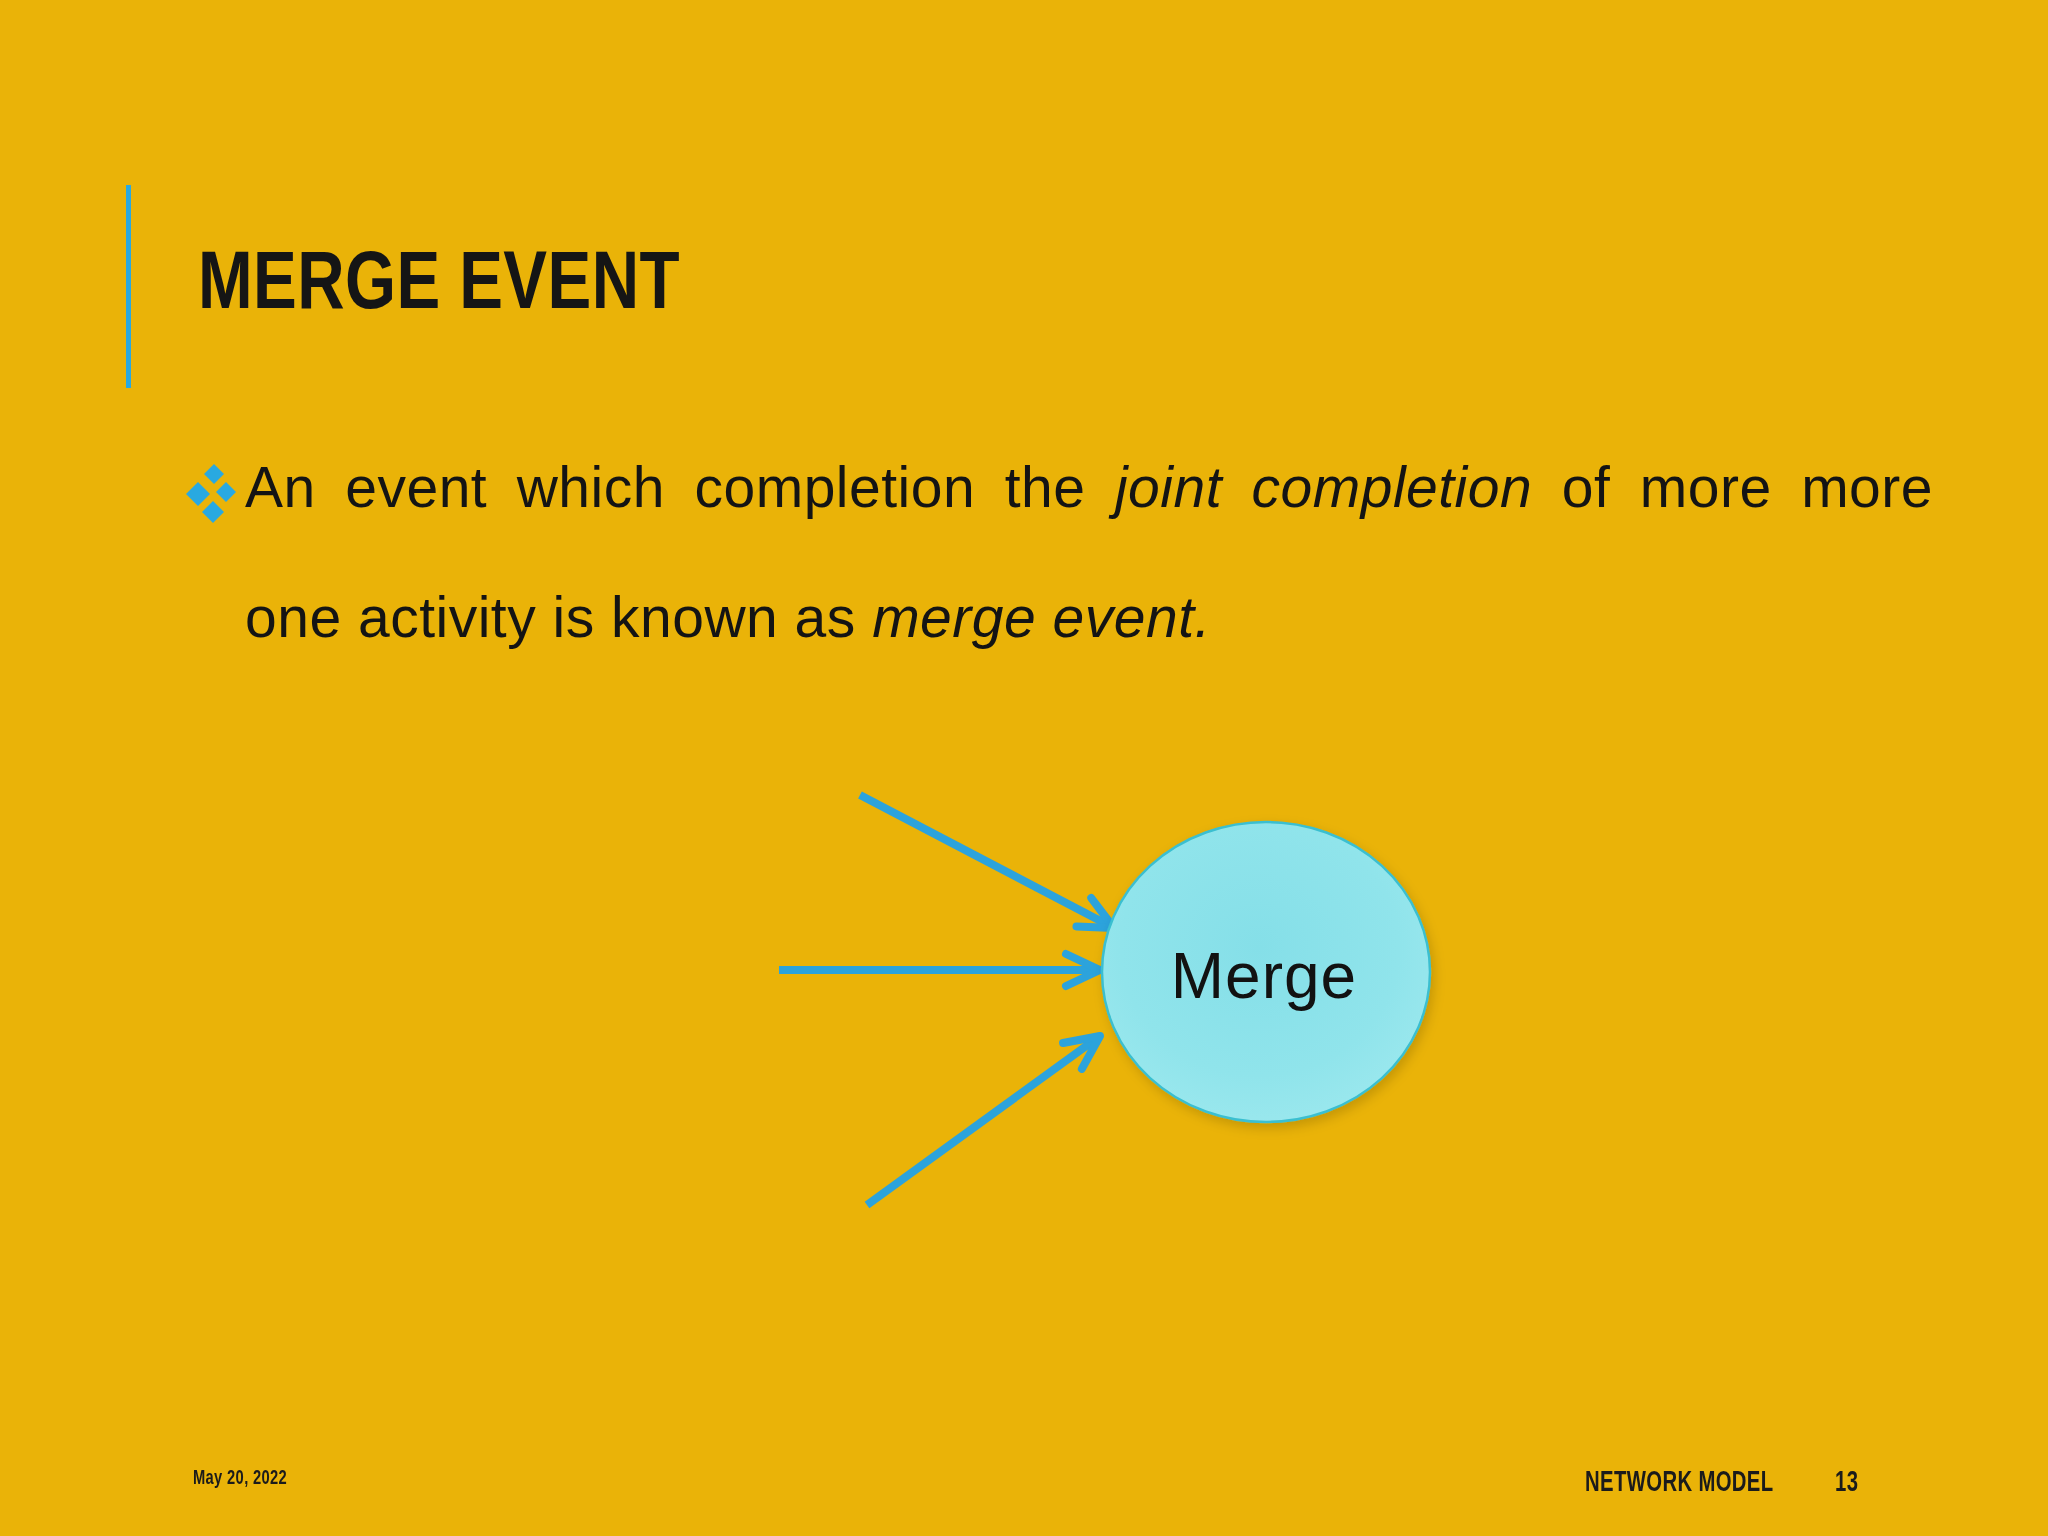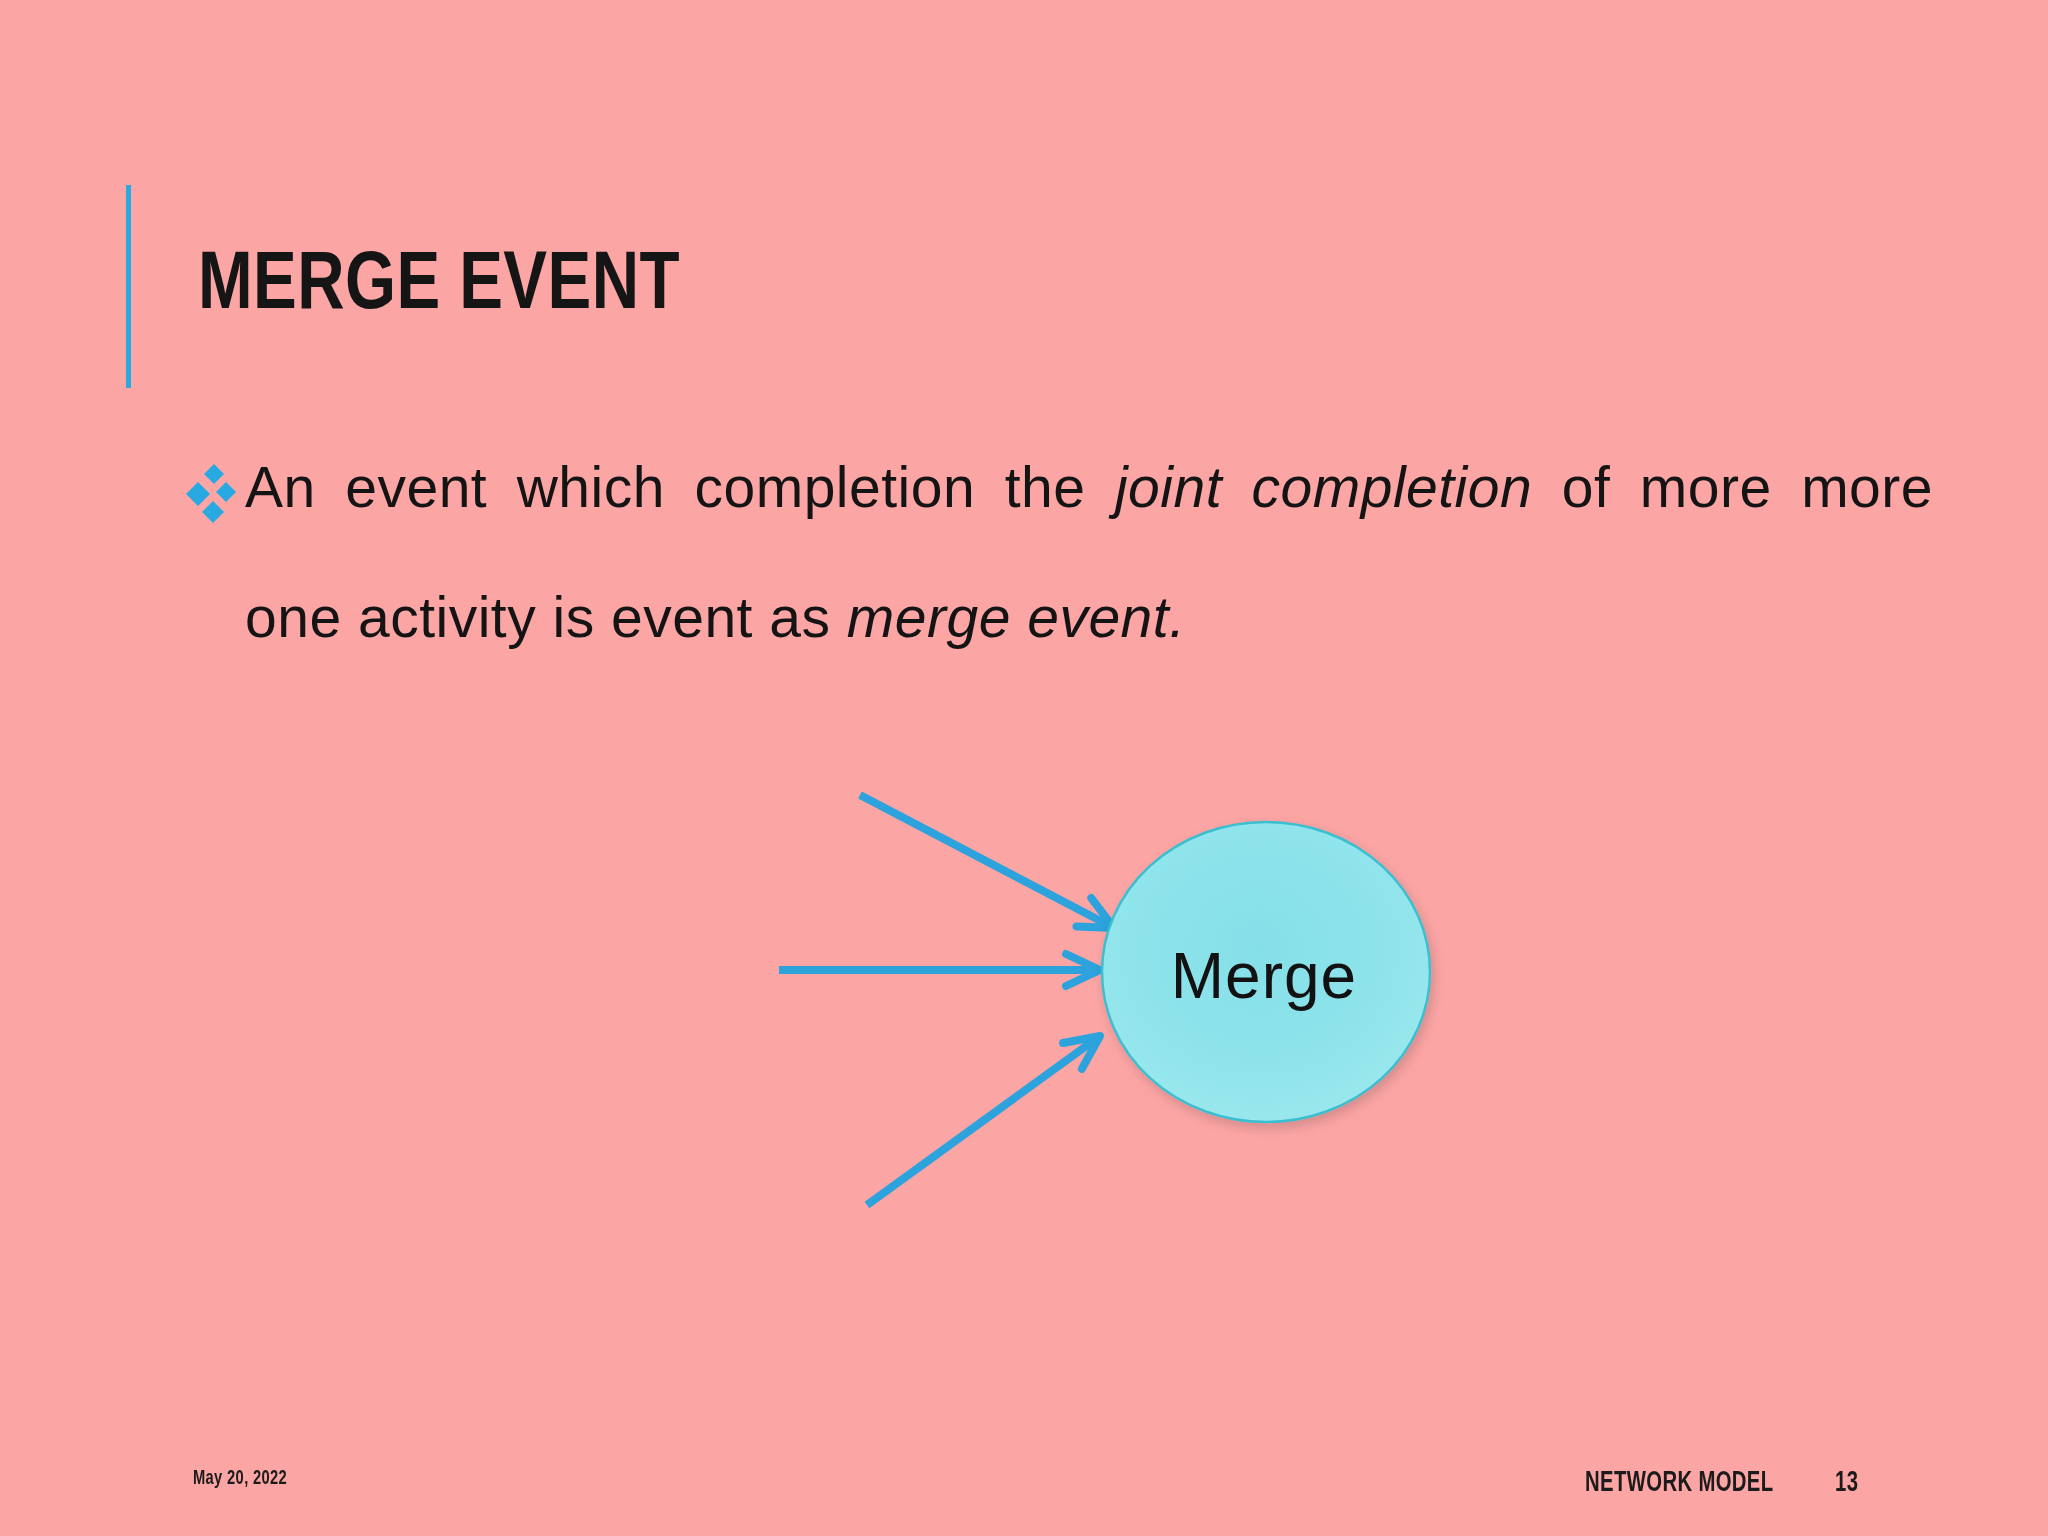--- a/index.html
+++ b/index.html
@@ -1,19 +1,19 @@
 <!DOCTYPE html>
 <html><head>
 <meta charset="utf-8">
 <style>
   html,body{margin:0;padding:0;background:#888;}
   .slide{
     position:relative;
     width:2048px;height:1536px;
-    background:#fca5a5;
+    background:#eab308;
     overflow:hidden;
     font-family:"Liberation Sans", sans-serif;
   }
   
   .accent-bar{
     position:absolute;left:126px;top:185px;width:5px;height:203px;
     background:#29A9E1;
   }
   
   .condensed{
@@ -85,21 +85,21 @@
     <svg width="50" height="64" viewBox="0 0 50 64" aria-hidden="true">
       <polygon points="28,3 38,13 28,23 18,13" fill="#29A9E1"></polygon>
       <polygon points="12,21 24,33 12,45 0,33" fill="#29A9E1"></polygon>
       <polygon points="40,21 50,31 40,41 30,31" fill="#29A9E1"></polygon>
       <polygon points="27,40 38,51 27,62 16,51" fill="#29A9E1"></polygon>
     </svg>
   </span>
 
   <div class="body-text">
     <div class="body-line-justified"><span>An event which completion the </span><em>joint completion</em><span> of more more</span></div>
-    <div class="body-line-left"><span>one activity is event as </span><em>merge event.</em></div>
+    <div class="body-line-left"><span>one activity is known as </span><em>merge event.</em></div>
   </div>
 
   <svg class="diagram" viewBox="0 0 2048 1536">
     <defs>
       <radialGradient id="nodeFill" cx="0.48" cy="0.42" r="0.85">
         <stop offset="0" stop-color="#85DFE8"></stop>
         <stop offset="0.5" stop-color="#90E4EB"></stop>
         <stop offset="1" stop-color="#A9EDF1"></stop>
       </radialGradient>
       <filter id="softshadow" x="-20%" y="-20%" width="140%" height="140%">

